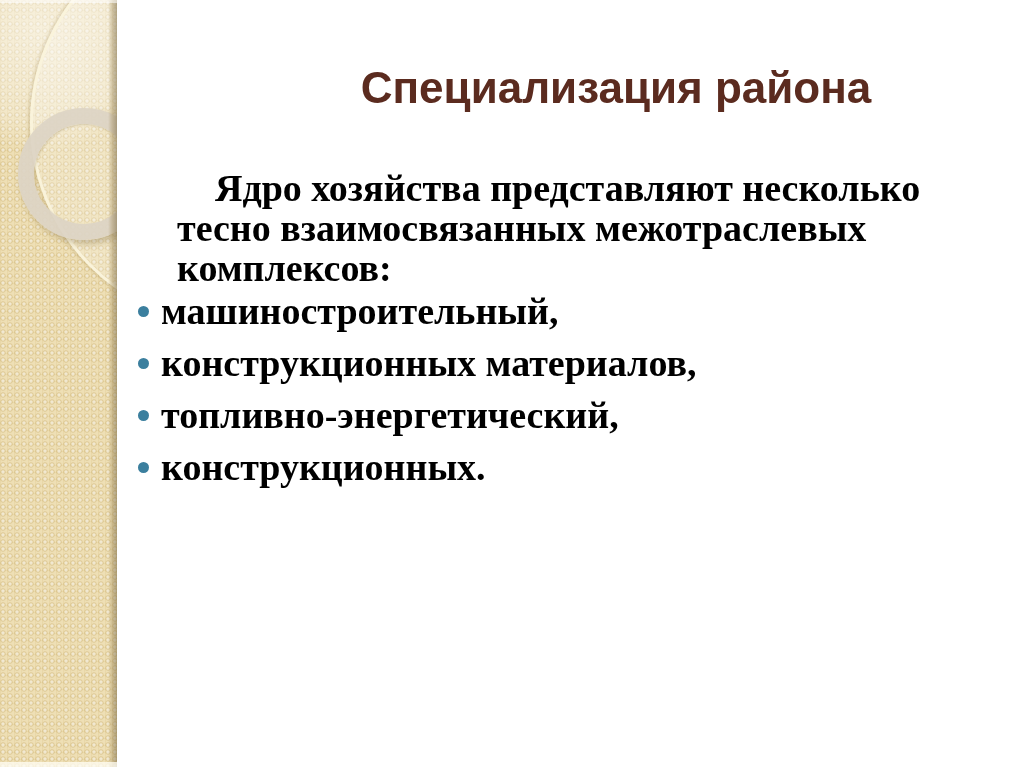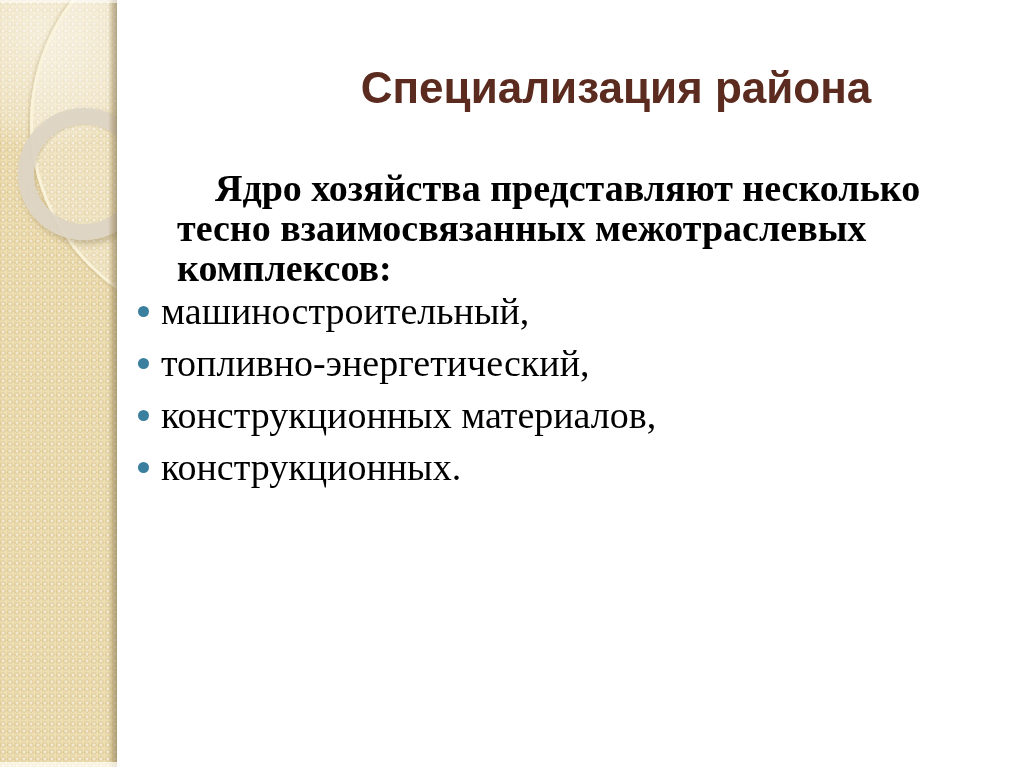--- a/index.html
+++ b/index.html
@@ -111,21 +111,21 @@
     left: 21px; top: 291px;
     margin: 0; padding: 0;
     list-style: none;
   }
   .bullets li {
     display: flex;
     align-items: center;
     height: 40px;
     margin-bottom: 12px;
     font-family: "Liberation Serif", serif;
-    font-weight: normal;
+    font-weight: bold;
     font-size: 38px;
     line-height: 40px;
     color: var(--body-text);
     white-space: nowrap;
   }
   .dot {
     flex: none;
     width: 11px; height: 11px;
     border-radius: 50%;
     background: var(--bullet-dot);
@@ -149,25 +149,25 @@
   <div class="content">
     <h1 class="title">Специализация района</h1>
     <p class="lead">Ядро хозяйства представляют несколько тесно взаимосвязанных межотраслевых комплексов:</p>
     <ul class="bullets">
         <li>
           <span class="dot"></span>
           <span>машиностроительный,</span>
         </li>
         <li>
           <span class="dot"></span>
-          <span>топливно-энергетический,</span>
+          <span>конструкционных материалов,</span>
         </li>
         <li>
           <span class="dot"></span>
-          <span>конструкционных материалов,</span>
+          <span>топливно-энергетический,</span>
         </li>
         <li>
           <span class="dot"></span>
           <span>конструкционных.</span>
         </li>
       </ul>
   </div>
 
 </div>
 

